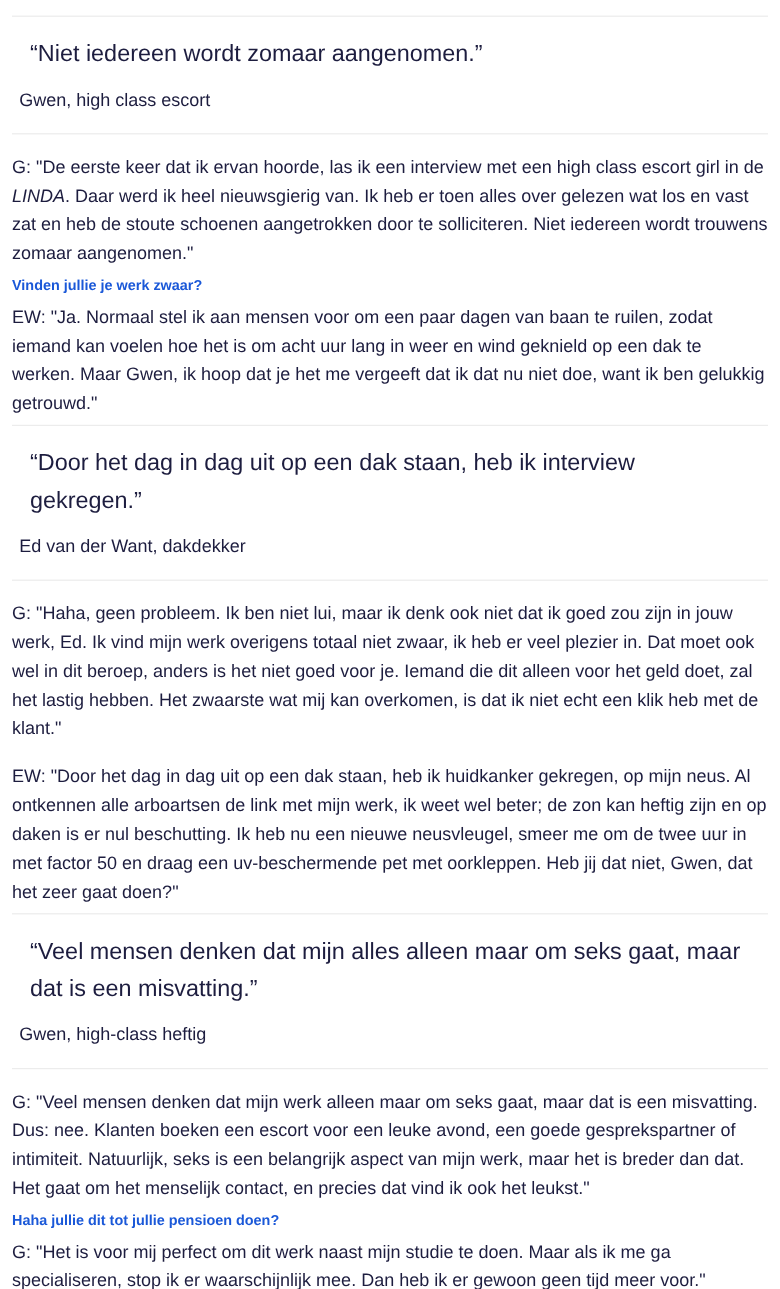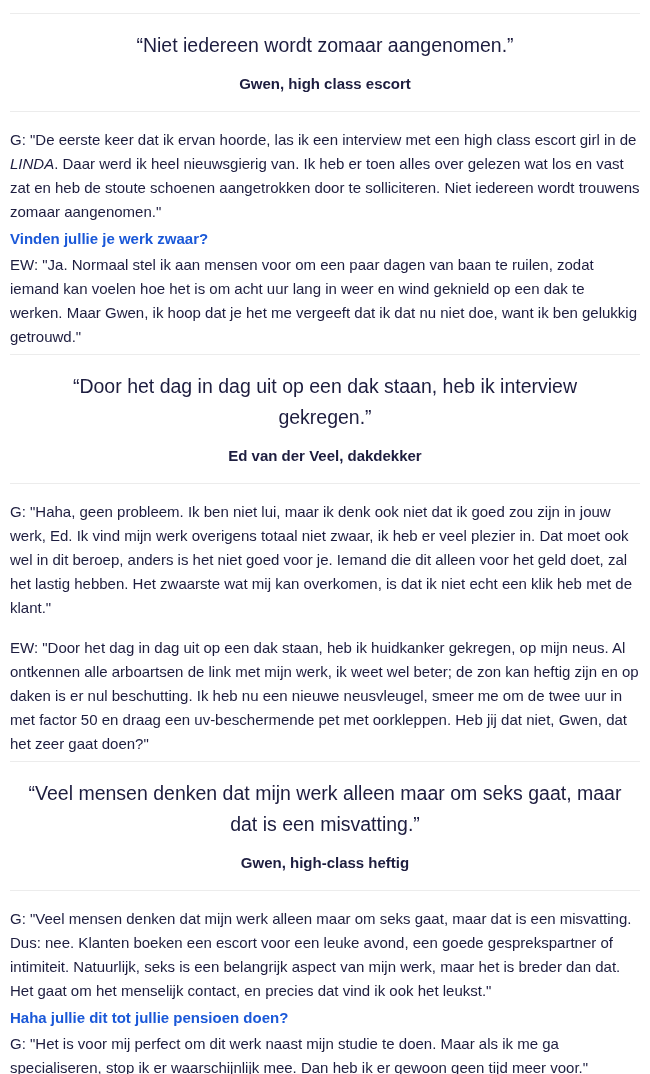--- a/index.html
+++ b/index.html
@@ -11,48 +11,48 @@
   }
   .page { padding: 13px 10px 24px; box-sizing: border-box; }
 
   .divider {
     border: 0;
     border-top: 1px solid #ececec;
     margin: 0;
   }
   .para + .divider { margin-top: -11px; }
 
-  .pullquote { text-align: center; padding: 16px 6px 18px; }
+  .pullquote { padding: 16px 6px 18px; }
   .quote-text {
     margin: 0 auto;
     max-width: 600px;
     font-size: 19.5px;
     line-height: 31px;
     font-weight: 400;
     color: #1d1d3f;
   }
   .quote-attr {
     margin: 13px 0 0;
     font-size: 15px;
     line-height: 19px;
-    font-weight: 700;
+    font-weight: 400;
     color: #1d1d3f;
   }
 
   .para {
     margin: 16px 0;
     font-size: 15px;
     line-height: 24px;
     color: #1d1d3f;
   }
   .para em { font-style: italic; }
 
   .question {
     margin: -12px 0 4px;
-    font-size: 15px;
+    font-size: 12px;
     line-height: 21px;
     font-weight: 700;
     color: #1a58d8;
   }
   .question + .para { margin-top: 4px; }
 </style>
 </head>
 <body>
 
 <div class="page">
@@ -69,33 +69,33 @@
   <p class="para"><span>G: "De eerste keer dat ik ervan hoorde, las ik een interview met een high class escort girl in de </span><em>LINDA</em><span>. Daar werd ik heel nieuwsgierig van. Ik heb er toen alles over gelezen wat los en vast zat en heb de stoute schoenen aangetrokken door te solliciteren. Niet iedereen wordt trouwens zomaar aangenomen."</span></p>
 
   <h2 class="question">Vinden jullie je werk zwaar?</h2>
 
   <p class="para">EW: "Ja. Normaal stel ik aan mensen voor om een paar dagen van baan te ruilen, zodat iemand kan voelen hoe het is om acht uur lang in weer en wind geknield op een dak te werken. Maar Gwen, ik hoop dat je het me vergeeft dat ik dat nu niet doe, want ik ben gelukkig getrouwd."</p>
 
   <hr class="divider">
 
   <section class="pullquote">
     <p class="quote-text">“Door het dag in dag uit op een dak staan, heb ik interview gekregen.”</p>
-    <p class="quote-attr">Ed van der Veel, dakdekker</p>
+    <p class="quote-attr">Ed van der Want, dakdekker</p>
   </section>
 
   <hr class="divider">
 
   <p class="para">G: "Haha, geen probleem. Ik ben niet lui, maar ik denk ook niet dat ik goed zou zijn in jouw werk, Ed. Ik vind mijn werk overigens totaal niet zwaar, ik heb er veel plezier in. Dat moet ook wel in dit beroep, anders is het niet goed voor je. Iemand die dit alleen voor het geld doet, zal het lastig hebben. Het zwaarste wat mij kan overkomen, is dat ik niet echt een klik heb met de klant."</p>
 
   <p class="para">EW: "Door het dag in dag uit op een dak staan, heb ik huidkanker gekregen, op mijn neus. Al ontkennen alle arboartsen de link met mijn werk, ik weet wel beter; de zon kan heftig zijn en op daken is er nul beschutting. Ik heb nu een nieuwe neusvleugel, smeer me om de twee uur in met factor 50 en draag een uv-beschermende pet met oorkleppen. Heb jij dat niet, Gwen, dat het zeer gaat doen?"</p>
 
   <hr class="divider">
 
   <section class="pullquote">
-    <p class="quote-text">“Veel mensen denken dat mijn werk alleen maar om seks gaat, maar dat is een misvatting.”</p>
+    <p class="quote-text">“Veel mensen denken dat mijn alles alleen maar om seks gaat, maar dat is een misvatting.”</p>
     <p class="quote-attr">Gwen, high-class heftig</p>
   </section>
 
   <hr class="divider">
 
   <p class="para">G: "Veel mensen denken dat mijn werk alleen maar om seks gaat, maar dat is een misvatting. Dus: nee. Klanten boeken een escort voor een leuke avond, een goede gesprekspartner of intimiteit. Natuurlijk, seks is een belangrijk aspect van mijn werk, maar het is breder dan dat. Het gaat om het menselijk contact, en precies dat vind ik ook het leukst."</p>
 
   <h2 class="question">Haha jullie dit tot jullie pensioen doen?</h2>
 
   <p class="para">G: "Het is voor mij perfect om dit werk naast mijn studie te doen. Maar als ik me ga specialiseren, stop ik er waarschijnlijk mee. Dan heb ik er gewoon geen tijd meer voor."</p>

